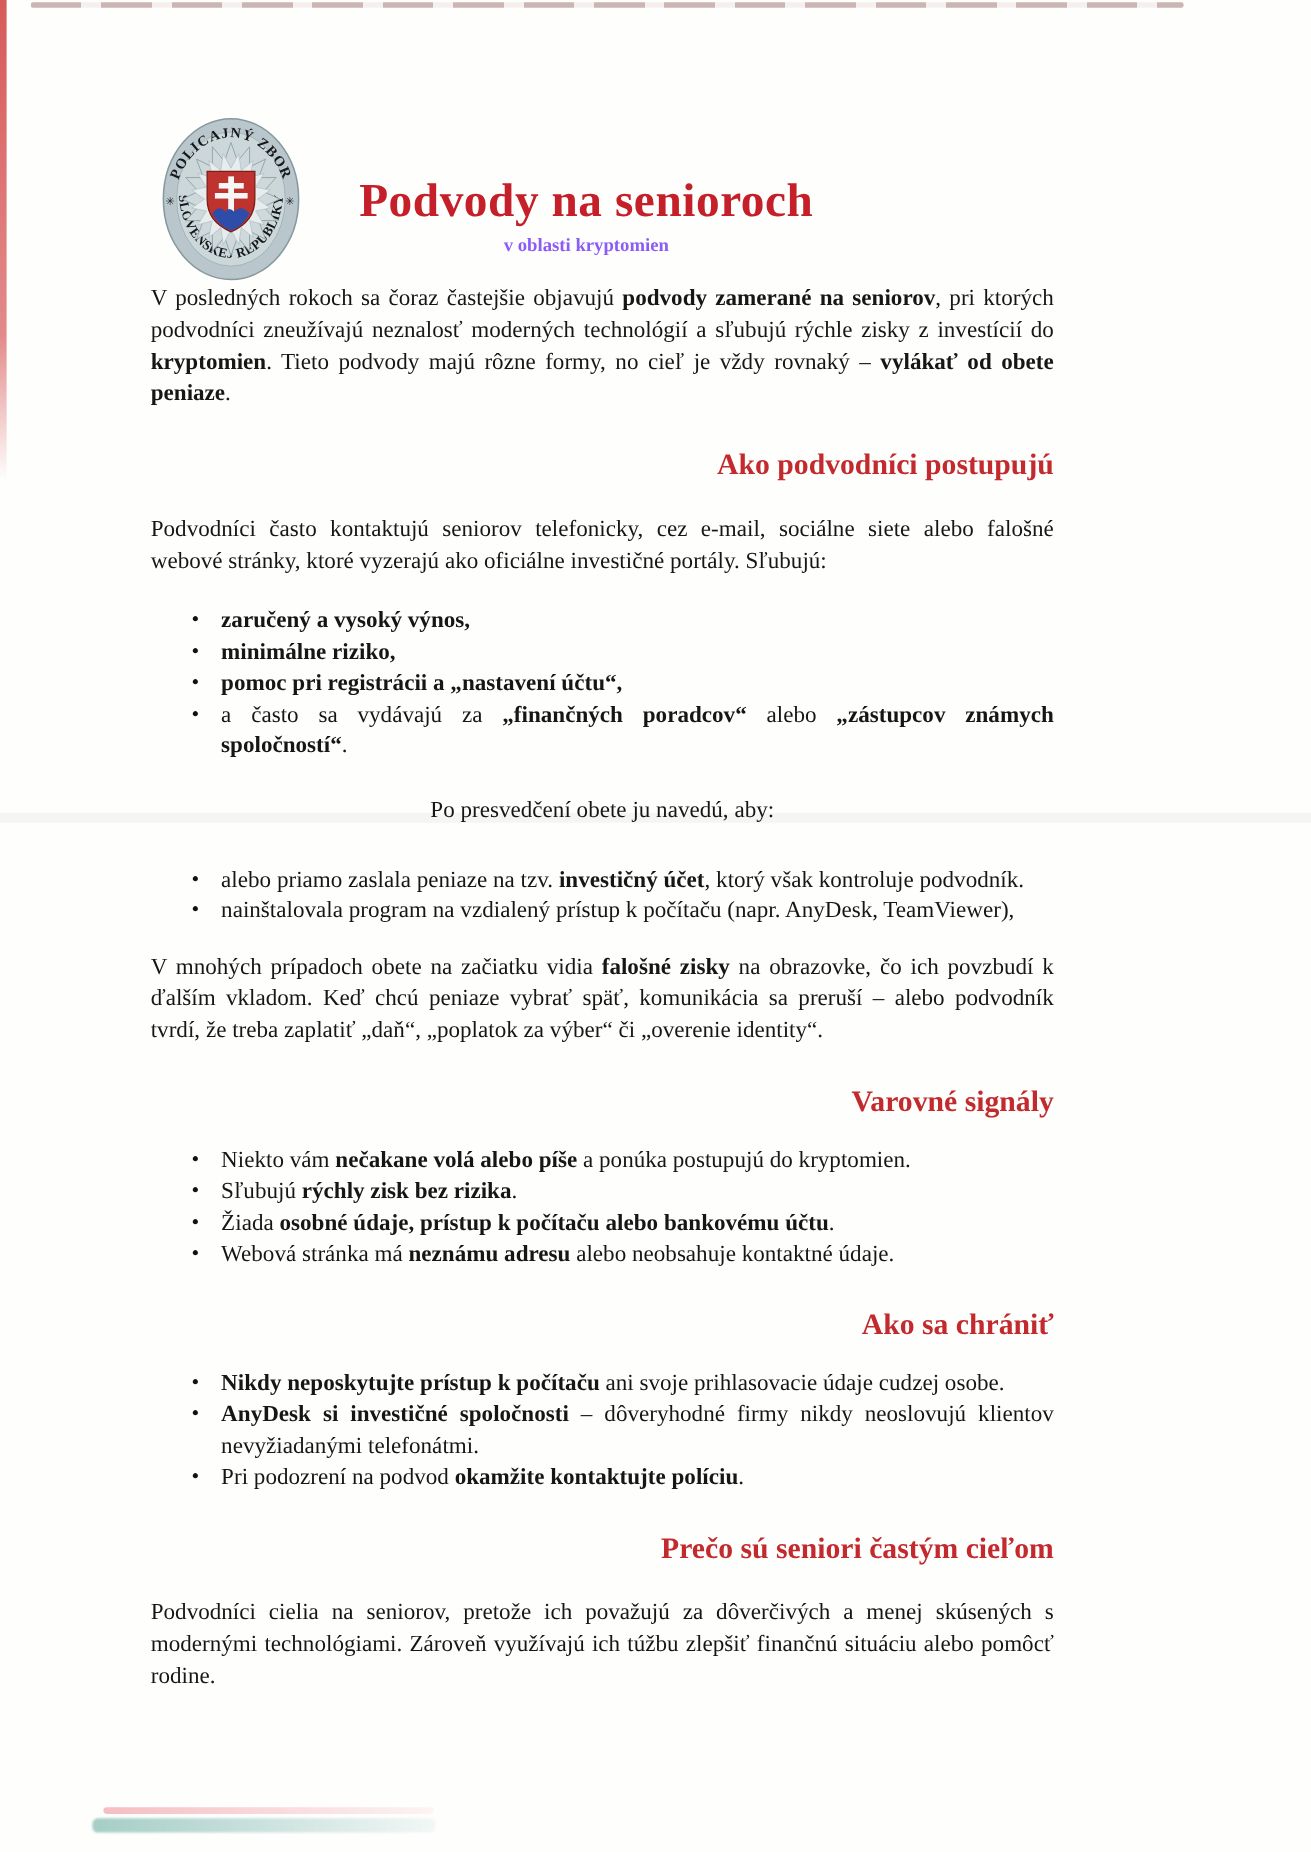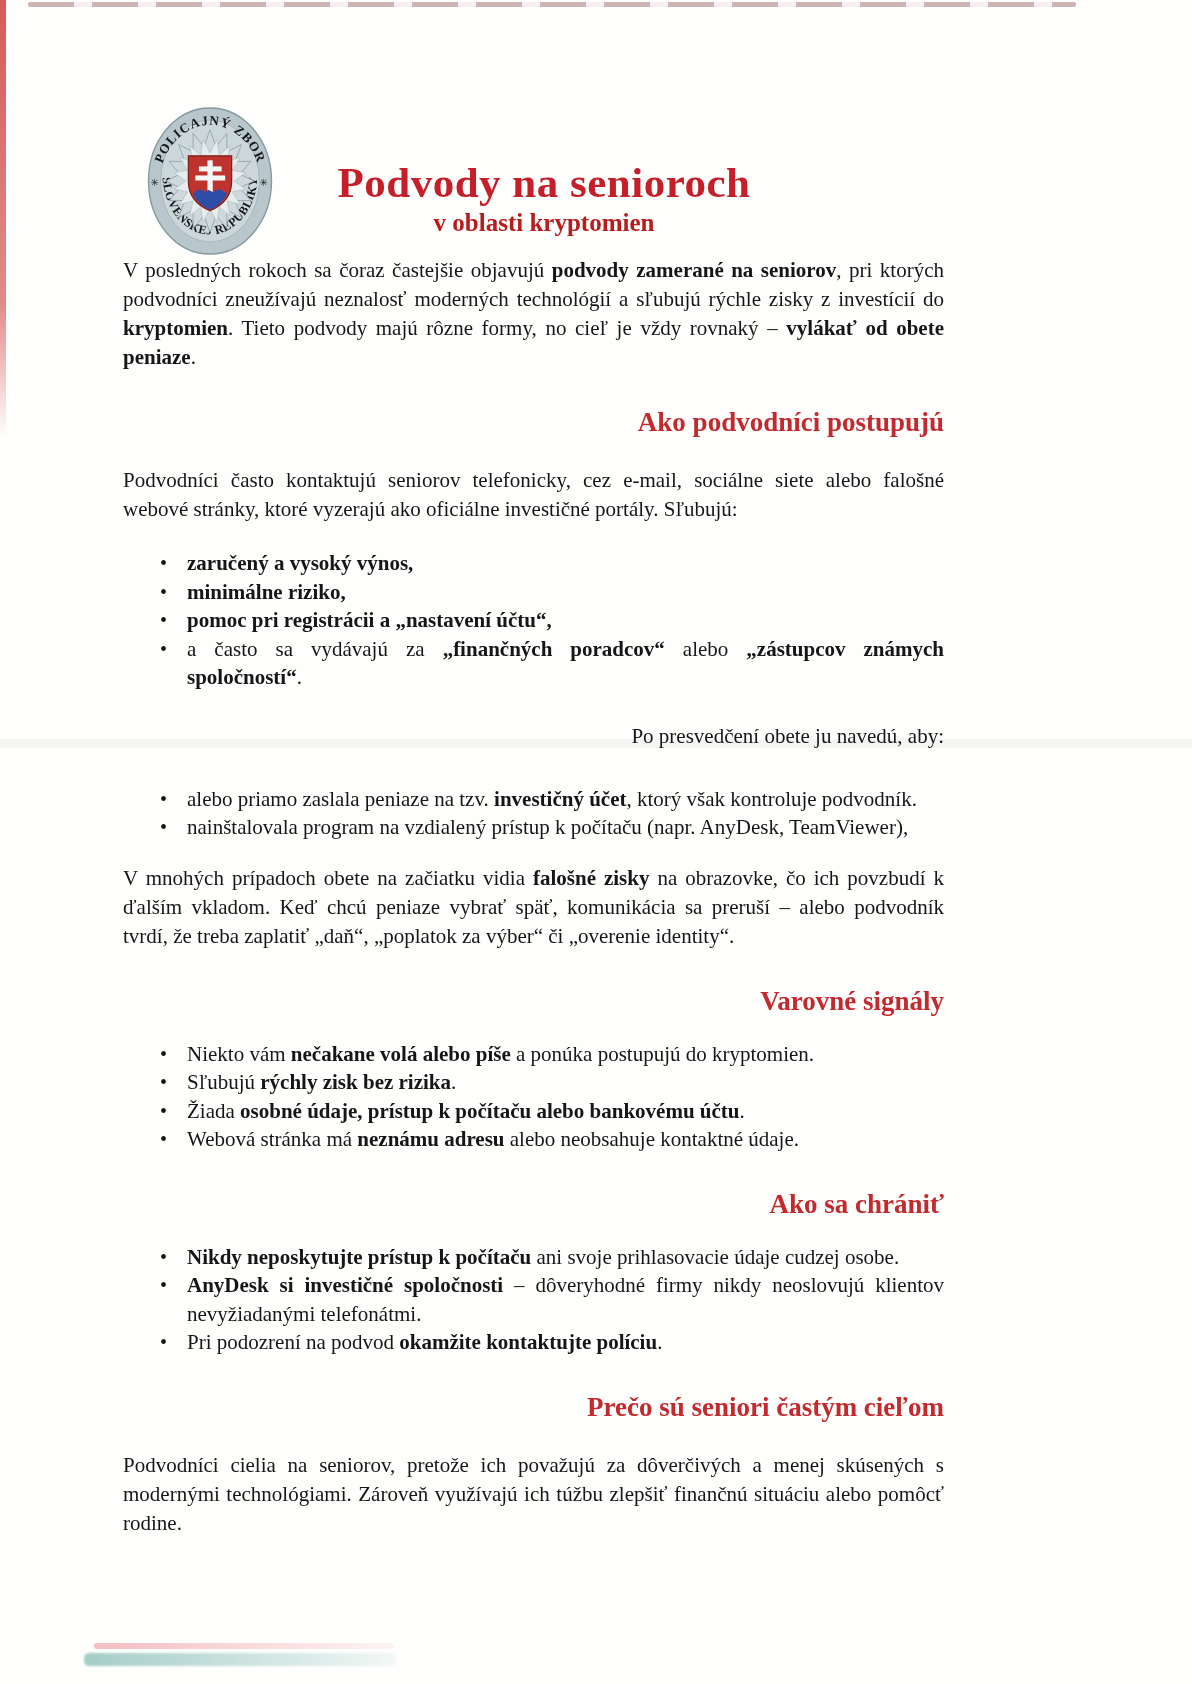--- a/index.html
+++ b/index.html
@@ -35,35 +35,35 @@
     background:linear-gradient(90deg, rgba(236,126,136,.5), rgba(236,126,136,.08));
   }
   .artifact-teal {
     left:84px; top:1653px; width:312px; height:13px; border-radius:5px;
     filter:blur(1px);
     background:linear-gradient(90deg, rgba(104,172,162,.6), rgba(140,192,182,.10));
   }
 
   
   .logo { position:absolute; left:147px; top:106px; width:126px; height:150px; }
-  .titleblock { position:absolute; left:284px; top:160px; width:520px; text-align:center; }
+  .titleblock { position:absolute; left:273px; top:160px; width:520px; text-align:center; }
   .doc-title {
     font-size:43px; line-height:46px; font-weight:bold; color:#c5202a;
     letter-spacing:0.5px;
   }
   .doc-subtitle {
-    font-size:25px; line-height:28px; font-weight:bold; color:#b91c1c;
+    font-size:17px; line-height:28px; font-weight:bold; color:#8b5cf6;
     margin-top:3px;
   }
 
   
-  .content { position:absolute; left:123px; top:256px; width:821px;
+  .content { position:absolute; left:137px; top:256px; width:821px;
              font-size:21px; line-height:29px; }
   .content p { margin:0; text-align:justify; }
-  .content p.flush { text-align:right; }
+  .content p.flush { text-align:center; }
   h2.sec {
     margin:36px 0 0; font-size:27px; line-height:28px;
     font-weight:bold; color:#c32a2e;text-align:right;
   }
   .para { margin-top:30px !important; }
   ul.blist { list-style:none; margin:25px 0 0; padding:0 0 0 64px; }
   ul.blist li {
     position:relative; text-align:justify; line-height:28.5px; margin:0;
   }
   ul.blist li::before {

